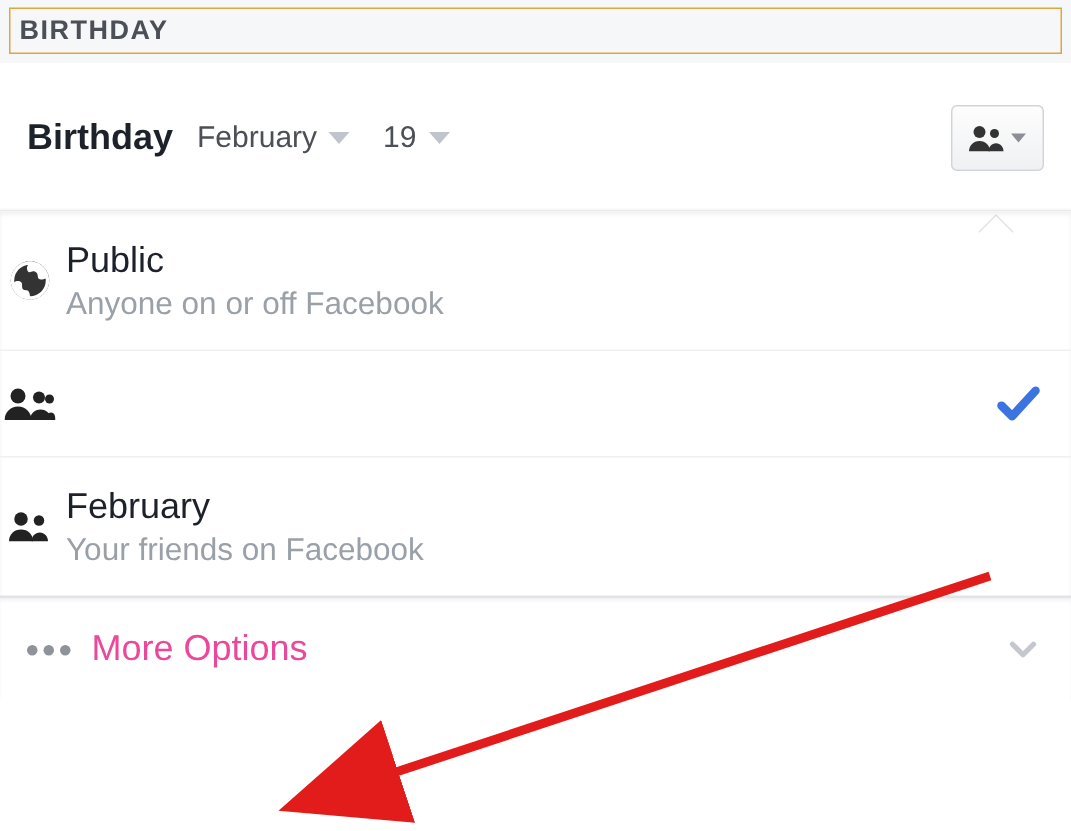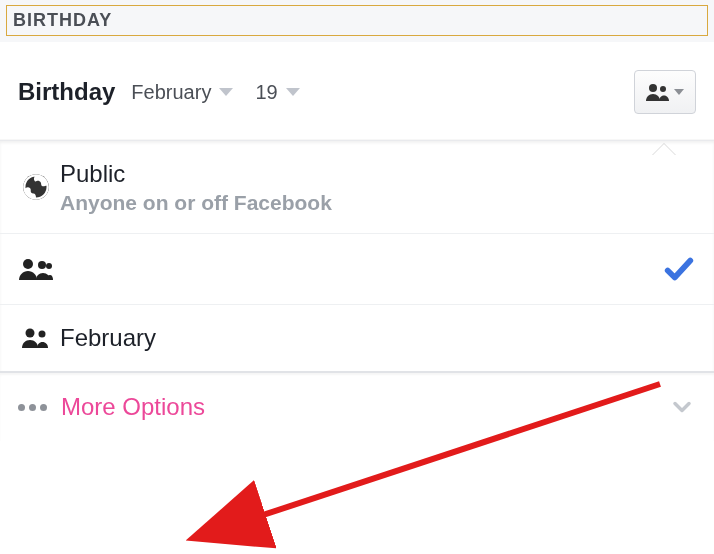--- a/index.html
+++ b/index.html
@@ -85,21 +85,21 @@
     filter: drop-shadow(0 -1px 0 rgba(0,0,0,0.15));
     z-index: 3;
   }
   .menu {
     border-top: 1px solid #e9eaed;
     box-shadow: 0 -1px 0 rgba(0,0,0,0.03), inset 0 2px 3px rgba(0,0,0,0.06);
     background: #fff;
   }
   .menu-item {
     display: flex;
-    padding: 18px 18px 18px 18px;
+    padding: 18px 18px 18px 2px;
     border-bottom: 1px solid #eef0f2;
     cursor: pointer;
     position: relative;
   }
   .menu-item:last-of-type { border-bottom: none; }
   .menu-icon {
     width: 36px;
     display: flex;
     align-items: center;
     justify-content: center;
@@ -108,21 +108,20 @@
   }
   .menu-text .title {
     font-size: 24px;
     color: #1d2129;
     line-height: 1.25;
   }
   .menu-text .subtitle {
     font-size: 21px;
     color: #9aa0a8;
     margin-top: 2px;
-    font-weight: bold;
   }
   .checkmark {
     margin-left: auto;
     color: #3b73e0;
   }
   .more-row {
     display: flex;
     align-items: center;
     padding: 20px 18px 20px 18px;
     border-top: 2px solid #e1e3e7;
@@ -232,20 +231,21 @@
     <span class="menu-icon">
       <svg viewBox="0 0 28 20" width="28" height="20" fill="#222">
         <circle cx="8" cy="5" r="4.5"></circle>
         <circle cx="20" cy="6" r="3.5"></circle>
         <path d="M0 20c0-5 3.5-8 8-8s8 3 8 8H0z"></path>
         <path d="M15 20c0-3.5 2.5-6 5.5-6s5.5 2.5 5.5 6H15z"></path>
       </svg>
     </span>
     <div class="menu-text">
       <div class="title">February</div>
+      <div class="subtitle">Your friends on Facebook</div>
     </div>
   </div>
 
 </div>
 
 <div class="more-row">
   <span class="dots">
     <span></span>
       <span></span>
       <span></span>

